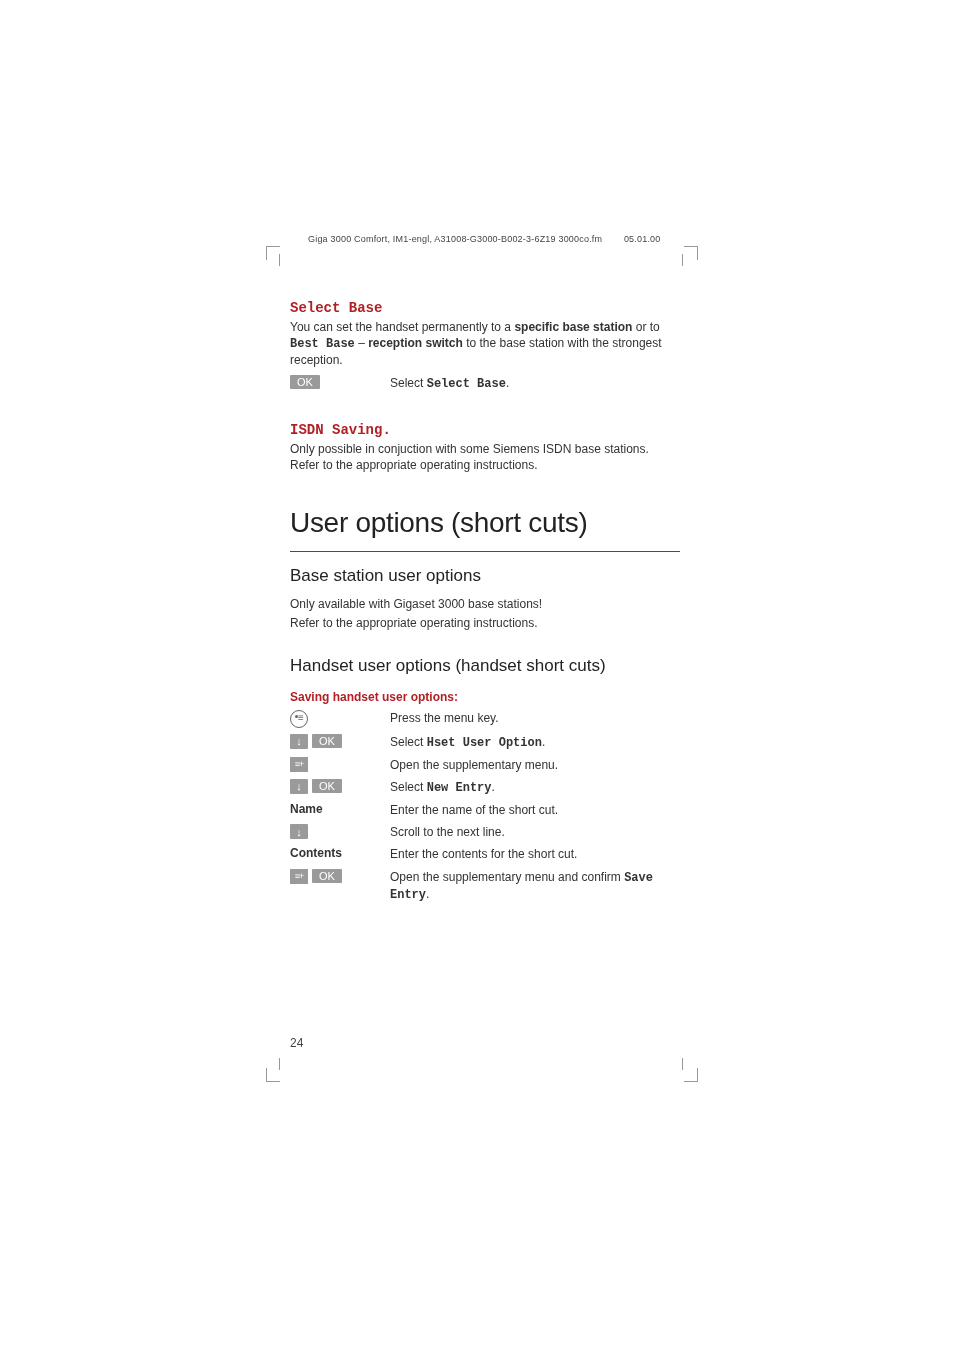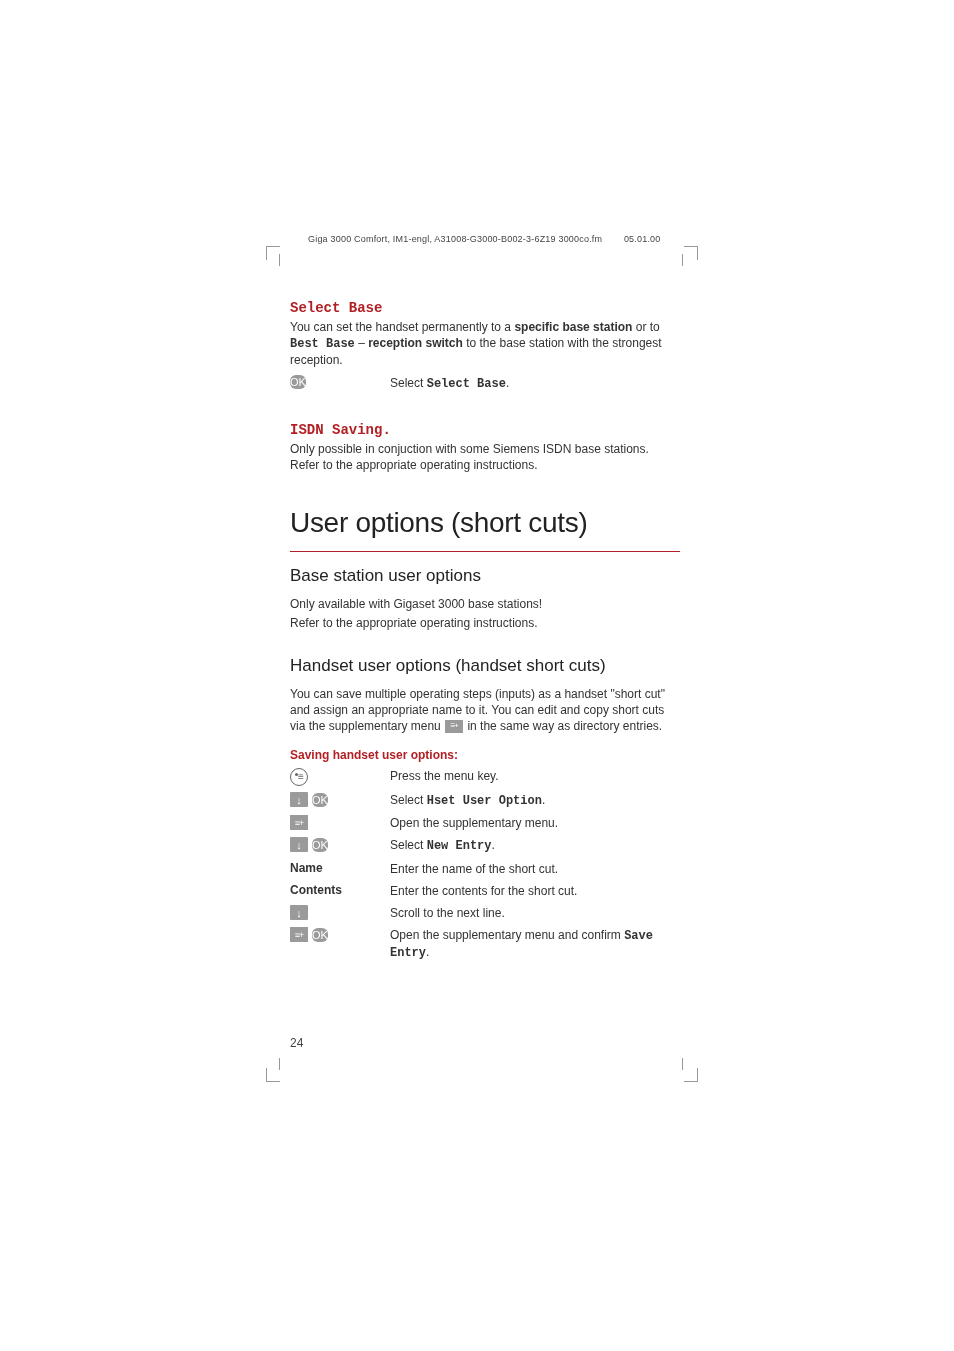--- a/index.html
+++ b/index.html
@@ -52,22 +52,22 @@
     line-height: 1.35;
     color: #333;
     margin-top: 3px;
   }
 
   .ok-btn {
     display: inline-block;
     background: #9a9a9a;
     color: #fff;
     font-size: 11px;
-    padding: 1px 0;
-    border-radius: 6px;
+    padding: 1px 7px;
+    border-radius: 1px;
     vertical-align: middle;
   }
 
   .row {
     display: flex;
     align-items: flex-start;
     margin-top: 6px;
     font-size: 12px;
     color: #333;
   }
@@ -187,23 +187,20 @@
   <div class="sec-title-mono" style="margin-top:30px">ISDN Saving.</div>
   <p class="body">Only possible in conjuction with some Siemens ISDN base stations. Refer to the appropriate operating instructions.</p>
 
   <h1 class="main">User options (short cuts)</h1>
 
   <h2 class="sub">Base station user options</h2>
   <p class="body" style="margin-top:10px">Only available with Gigaset 3000 base stations!</p>
   <p class="body">Refer to the appropriate operating instructions.</p>
 
   <h2 class="sub second">Handset user options (handset short cuts)</h2>
-  <p class="body" style="margin-top:10px">
-    <span>You can save multiple operating steps (inputs) as a handset "short cut" and assign an appropriate name to it. You can edit and copy short cuts via the supplementary menu </span><span class="inline-icon-menu"></span><span> in the same way as directory entries.</span>
-  </p>
 
   <div class="save-hdr">Saving handset user options:</div>
 
   <div class="row">
     <div class="left">
         <span class="menu-key"></span>
       </div>
     <div class="right">Press the menu key.</div>
   </div>
 
@@ -236,34 +233,34 @@
 
   <div class="row">
     <div class="left">
         <span class="bold" style="font-size:12px">Name</span>
       </div>
     <div class="right">Enter the name of the short cut.</div>
   </div>
 
   <div class="row">
     <div class="left">
+        <span class="icon-box arrow"></span>
+      </div>
+    <div class="right">Scroll to the next line.</div>
+  </div>
+
+  <div class="row">
+    <div class="left">
         <span class="bold" style="font-size:12px">Contents</span>
       </div>
     <div class="right">Enter the contents for the short cut.</div>
   </div>
 
   <div class="row">
     <div class="left">
-        <span class="icon-box arrow"></span>
-      </div>
-    <div class="right">Scroll to the next line.</div>
-  </div>
-
-  <div class="row">
-    <div class="left">
       <span class="icon-menu"></span>
       <span class="ok-btn">OK</span>
     </div>
     <div class="right">
       <span>Open the supplementary menu and confirm </span><span class="mono">Save Entry</span><span>.</span>
     </div>
   </div>
 
 </div>
 

